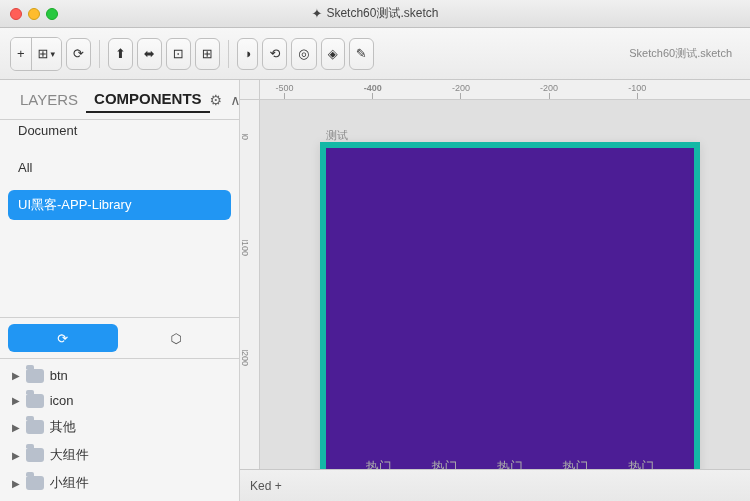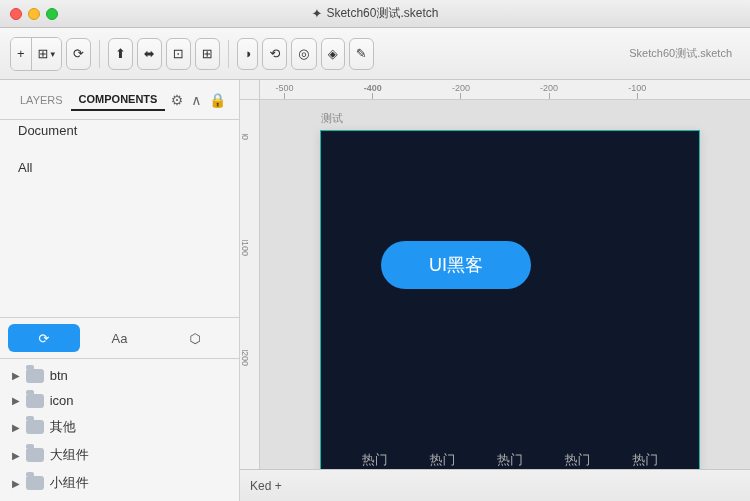--- a/index.html
+++ b/index.html
@@ -80,21 +80,21 @@
     }
     .sidebar-tabs {
       display: flex;
       align-items: center;
       padding: 0 12px;
       height: 40px;
       border-bottom: 1px solid #d0d0d0;
       background: #f5f5f5;
     }
     .sidebar-tab {
-      font-size: 11px;
+      font-size: 15px;
       font-weight: 500;
       color: #888;
       padding: 4px 8px;
       cursor: pointer;
       border-radius: 4px;
     }
     .sidebar-tab.active {
       color: #222;
       font-weight: 600;
       border-bottom: 2px solid #222;
@@ -281,23 +281,24 @@
     .canvas-workspace {
       flex: 1;
       position: relative;
       overflow: hidden;
       background: #e0e0e0;
     }
 
     
     .artboard {
       position: absolute;
-      background: #0f172a;
-      border: 1px solid #14b8a6;
+      background: #4c1d95;
+      border: 6px solid #14b8a6;
       box-shadow: 0 2px 10px rgba(0,0,0,0.1);
+      margin-top: 12px;
     }
     .artboard-label {
       position: absolute;
       top: -20px;
       left: 0;
       font-size: 11px;
       color: #888;
     }
 
     
@@ -406,31 +407,29 @@
         <span class="sidebar-tab-icon">🔒</span>
       </div>
     </div>
 
     <div class="sidebar-section" style="padding-top:0;">
       <div class="sidebar-item-text">Document</div>
     </div>
     <div class="sidebar-section">
       <div class="sidebar-item-text">All</div>
     </div>
+    <div class="sidebar-selected">UI黑客-APP-Library</div>
 
     <div style="flex:1;"></div>
 
     <div class="sidebar-bottom">
 
       <div class="sidebar-filter-tabs">
         <div class="filter-tab active">
           <span>⟳</span>
-        </div>
-        <div class="filter-tab">
-          <span>Aa</span>
         </div>
         <div class="filter-tab">
           <span>⬡</span>
         </div>
       </div>
 
       <div class="sidebar-tree">
         <div class="tree-item">
           <span class="tree-arrow">▶</span>
           <span class="tree-folder-icon"></span>
@@ -502,21 +501,20 @@
           <div class="ruler-v-tick-line"></div>
           <span style="font-size:9px;color:#888;">200</span>
         </div>
       </div>
 
       <div class="canvas-workspace">
 
         <div class="artboard" style="top: 30px; left: 60px; width: 380px; height: 350px;">
           <div class="artboard-label">测试</div>
 
-          <div class="canvas-btn" style="top: 110px; left: 60px;">UI黑客</div>
 
           <div class="canvas-bottom-tags">
             <span class="canvas-tag">热门</span>
             <span class="canvas-tag">热门</span>
             <span class="canvas-tag">热门</span>
             <span class="canvas-tag">热门</span>
             <span class="canvas-tag">热门</span>
           </div>
         </div>
       </div>

